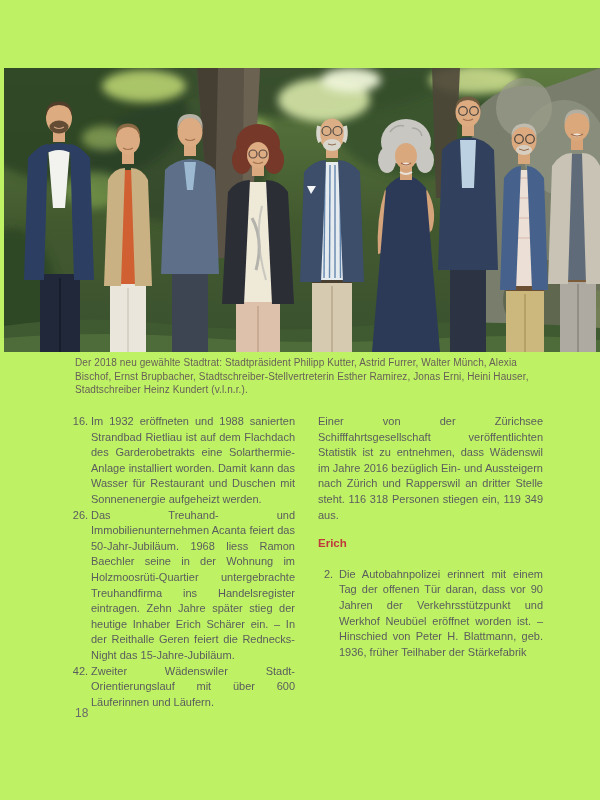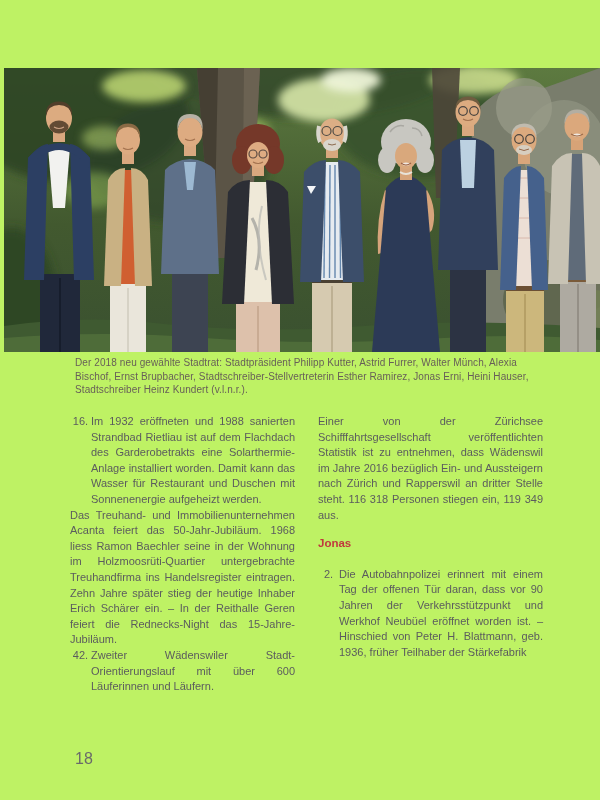--- a/index.html
+++ b/index.html
@@ -56,22 +56,22 @@
   }
   .month-heading {
     color: #c0393d;
     font-weight: bold;
     font-size: 11.5px;
     margin: 13px 0 15px 0;
   }
   .page-number {
     position: absolute;
     left: 75px;
-    top: 750px;
-    font-size: 16px;
+    top: 706px;
+    font-size: 12px;
     color: #6a6a6a;
   }
 </style>
 </head>
 <body>
 
 <div class="page">
 
   <div class="photo-wrap">
     <svg width="596" height="284" viewBox="0 0 596 284" xmlns="http://www.w3.org/2000/svg">
@@ -268,33 +268,34 @@
   </div>
 
   <div class="caption">Der 2018 neu gewählte Stadtrat: Stadtpräsident Philipp Kutter, Astrid Furrer, Walter Münch, Alexia Bischof, Ernst Brupbacher, Stadtschreiber-Stellvertreterin Esther Ramirez, Jonas Erni, Heini Hauser, Stadtschreiber Heinz Kundert (v.l.n.r.).</div>
 
   <div class="col col-left">
     <div class="entry">
       <span class="num">16.</span>
       <span class="txt">Im 1932 eröffneten und 1988 sanierten Strandbad Rietliau ist auf dem Flachdach des Garderobetrakts eine Solarthermie-Anlage installiert worden. Damit kann das Wasser für Restaurant und Duschen mit Sonnenenergie aufgeheizt werden.</span>
     </div>
     <div class="entry">
+      <span class="num">26.</span>
       <span class="txt">Das Treuhand- und Immobilienunternehmen Acanta feiert das 50-Jahr-Jubiläum. 1968 liess Ramon Baechler seine in der Wohnung im Holzmoosrüti-Quartier untergebrachte Treuhandfirma ins Handelsregister eintragen. Zehn Jahre später stieg der heutige Inhaber Erich Schärer ein. – In der Reithalle Geren feiert die Rednecks-Night das 15-Jahre-Jubiläum.</span>
     </div>
     <div class="entry">
       <span class="num">42.</span>
       <span class="txt">Zweiter Wädenswiler Stadt-Orientierungslauf mit über 600 Läuferinnen und Läufern.</span>
     </div>
   </div>
 
   <div class="col col-right">
     <div class="entry">
       <span class="txt">Einer von der Zürichsee Schifffahrtsgesellschaft veröffentlichten Statistik ist zu entnehmen, dass Wädenswil im Jahre 2016 bezüglich Ein- und Aussteigern nach Zürich und Rapperswil an dritter Stelle steht. 116 318 Personen stiegen ein, 119 349 aus.</span>
     </div>
-    <div class="month-heading">Jonas</div>
+    <div class="month-heading">Erich</div>
     <div class="entry">
       <span class="num">2.</span>
       <span class="txt">Die Autobahnpolizei erinnert mit einem Tag der offenen Tür daran, dass vor 90 Jahren der Verkehrsstützpunkt und Werkhof Neubüel eröffnet worden ist. – Hinschied von Peter H. Blattmann, geb. 1936, früher Teilhaber der Stärkefabrik</span>
     </div>
   </div>
 
   <div class="page-number">18</div>
 
 </div>
 

